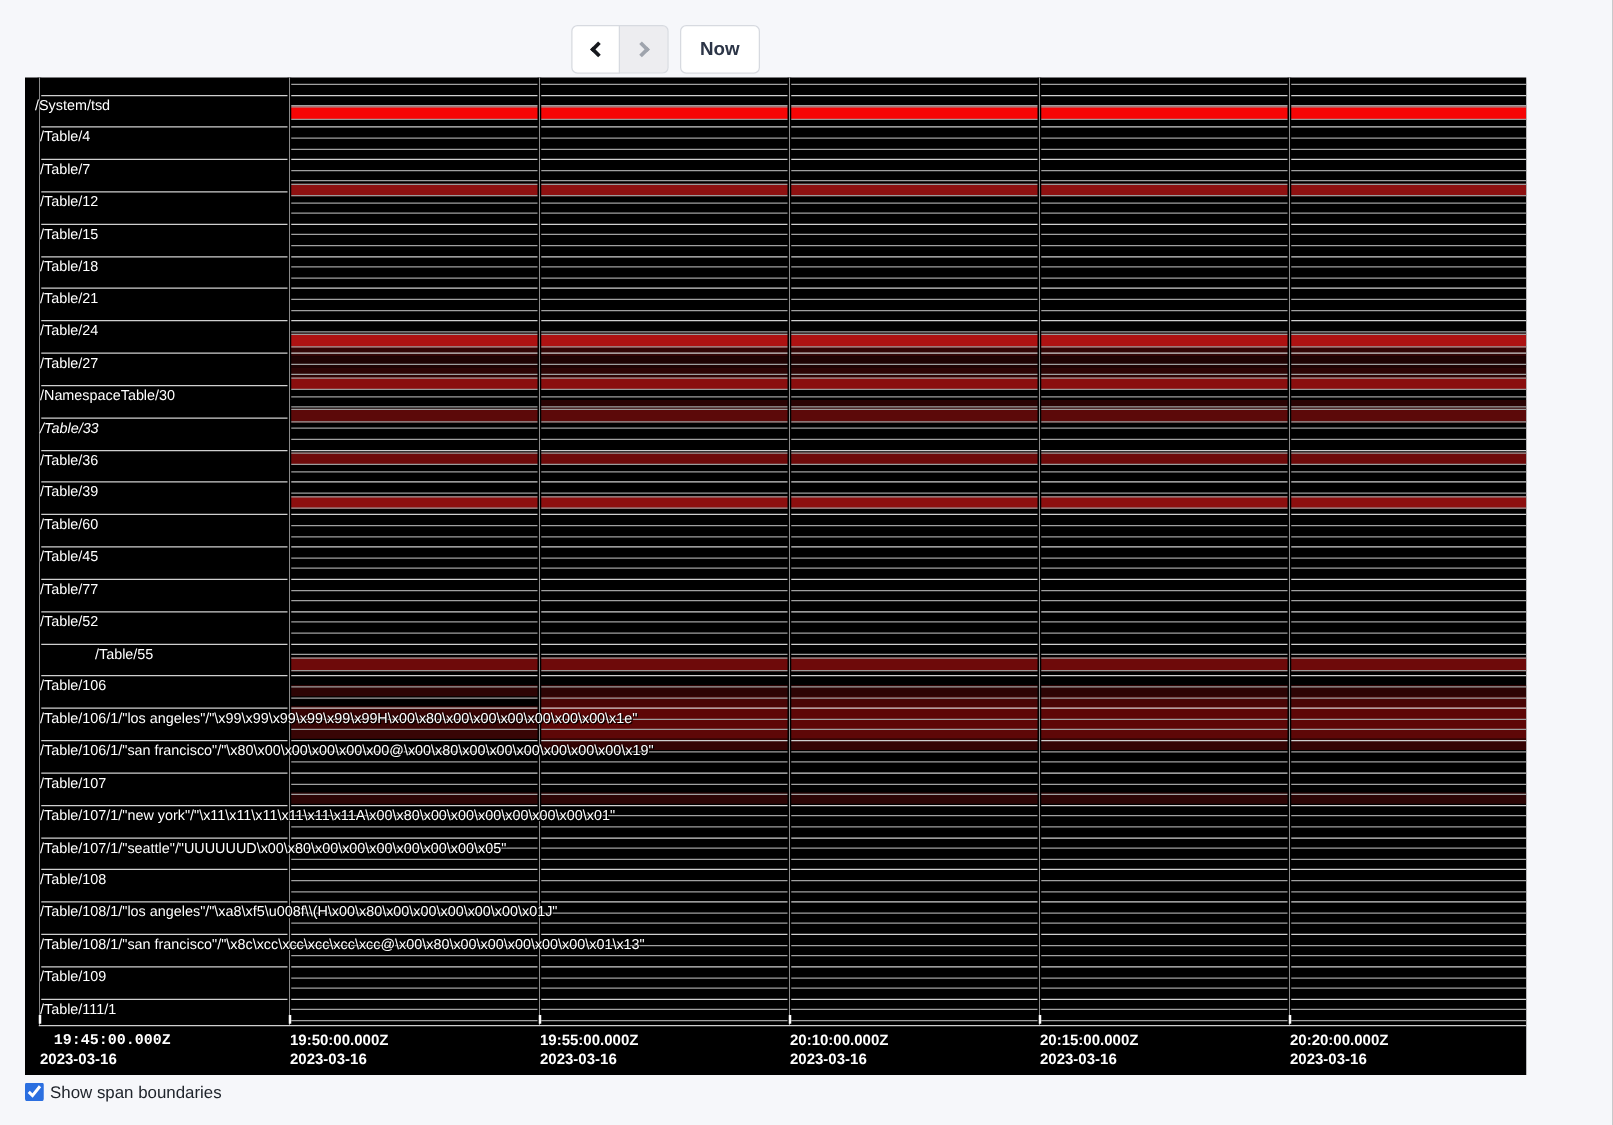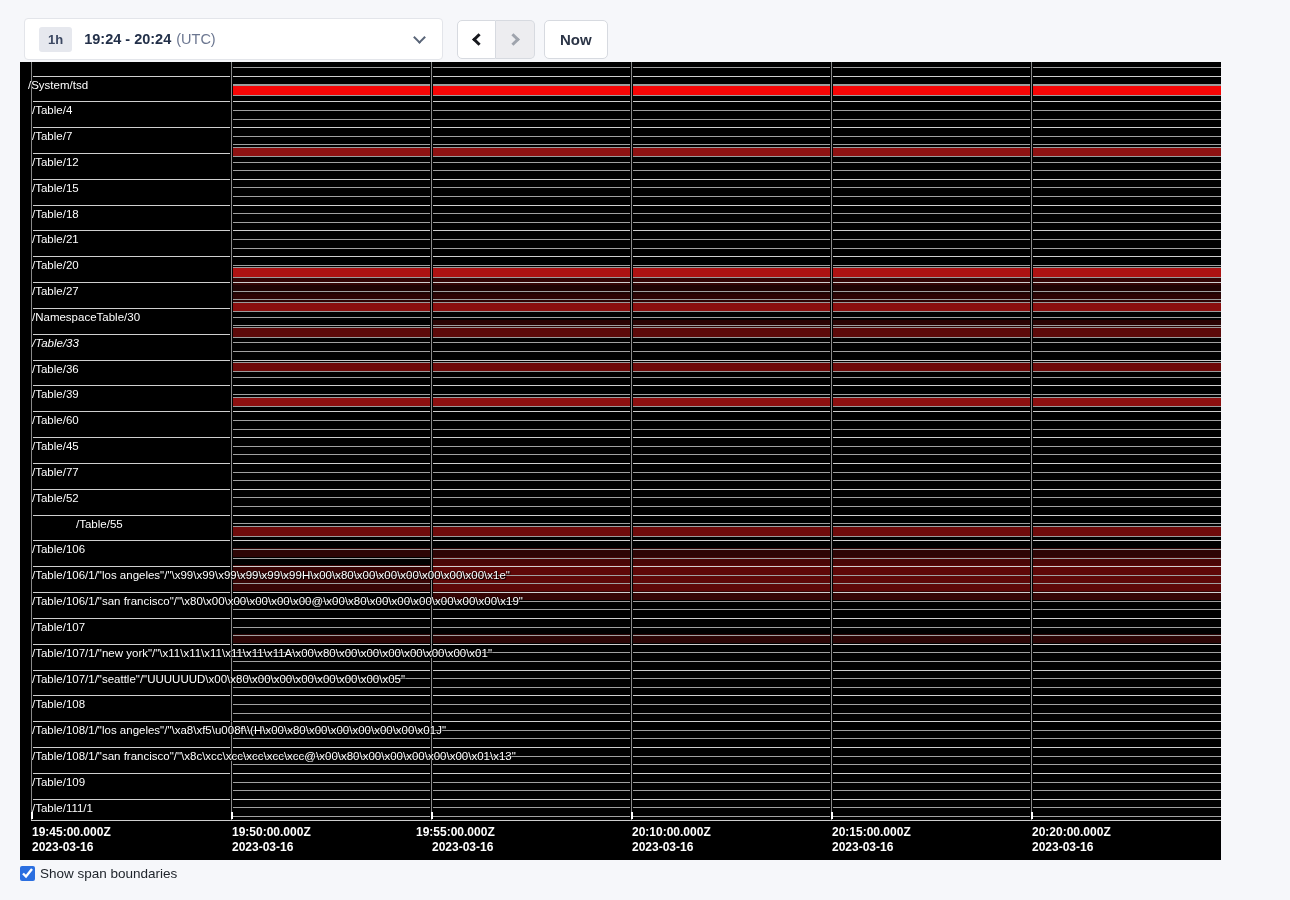--- a/index.html
+++ b/index.html
@@ -49,26 +49,20 @@
   
   .footer-row{position:absolute;left:20px;top:866px;display:flex;align-items:center;}
   .footer-row input{width:15px;height:15px;accent-color:#2b6fe0;margin:0 5px 0 0;}
   .footer-row label{font-size:13.5px;color:#20252c;}
 </style>
 </head>
 <body>
 
 <div class="stage">
 
-  <div class="time-selector">
-    <span class="preset-badge">1h</span>
-    <span class="range-text">19:24 - 20:24</span>
-    <span class="utc-text">(UTC)</span>
-    <span class="chev down"></span>
-  </div>
 
   <div class="nav-group">
     <div class="nav-btn prev">
       <span class="chev left"></span>
     </div>
     <div class="nav-btn next">
       <span class="chev right"></span>
     </div>
   </div>
 
@@ -197,21 +191,21 @@
         <div class="vline" style="left: 1010px; top: 0px; height: 758px;"></div>
       </div>
       <div>
         <div class="row-label" style="left: 8px; top: 16.5px;">/System/tsd</div>
         <div class="row-label" style="left: 12px; top: 42.33px;">/Table/4</div>
         <div class="row-label" style="left: 12px; top: 68.16px;">/Table/7</div>
         <div class="row-label" style="left: 12px; top: 93.99px;">/Table/12</div>
         <div class="row-label" style="left: 12px; top: 119.82px;">/Table/15</div>
         <div class="row-label" style="left: 12px; top: 145.65px;">/Table/18</div>
         <div class="row-label" style="left: 12px; top: 171.48px;">/Table/21</div>
-        <div class="row-label" style="left: 12px; top: 197.31px;">/Table/20</div>
+        <div class="row-label" style="left: 12px; top: 197.31px;">/Table/24</div>
         <div class="row-label" style="left: 12px; top: 223.14px;">/Table/27</div>
         <div class="row-label" style="left: 12px; top: 248.97px;">/NamespaceTable/30</div>
         <div class="row-label" style="left: 12px; top: 274.8px; font-style: italic;">/Table/33</div>
         <div class="row-label" style="left: 12px; top: 300.63px;">/Table/36</div>
         <div class="row-label" style="left: 12px; top: 326.46px;">/Table/39</div>
         <div class="row-label" style="left: 12px; top: 352.29px;">/Table/60</div>
         <div class="row-label" style="left: 12px; top: 378.12px;">/Table/45</div>
         <div class="row-label" style="left: 12px; top: 403.95px;">/Table/77</div>
         <div class="row-label" style="left: 12px; top: 429.78px;">/Table/52</div>
         <div class="row-label" style="left: 12px; top: 455.61px; margin-left: 44px;">/Table/55</div>
@@ -220,27 +214,27 @@
         <div class="row-label" style="left: 12px; top: 533.1px;">/Table/106/1/"san francisco"/"\x80\x00\x00\x00\x00\x00@\x00\x80\x00\x00\x00\x00\x00\x00\x19"</div>
         <div class="row-label" style="left: 12px; top: 558.93px;">/Table/107</div>
         <div class="row-label" style="left: 12px; top: 584.76px;">/Table/107/1/"new york"/"\x11\x11\x11\x11\x11\x11A\x00\x80\x00\x00\x00\x00\x00\x00\x01"</div>
         <div class="row-label" style="left: 12px; top: 610.59px;">/Table/107/1/"seattle"/"UUUUUUD\x00\x80\x00\x00\x00\x00\x00\x00\x05"</div>
         <div class="row-label" style="left: 12px; top: 636.42px;">/Table/108</div>
         <div class="row-label" style="left: 12px; top: 662.25px;">/Table/108/1/"los angeles"/"\xa8\xf5\u008f\\(H\x00\x80\x00\x00\x00\x00\x00\x01J"</div>
         <div class="row-label" style="left: 12px; top: 688.08px;">/Table/108/1/"san francisco"/"\x8c\xcc\xcc\xcc\xcc\xcc@\x00\x80\x00\x00\x00\x00\x00\x01\x13"</div>
         <div class="row-label" style="left: 12px; top: 713.91px;">/Table/109</div>
         <div class="row-label" style="left: 12px; top: 739.74px;">/Table/111/1</div>
         <div class="tick" style="left: 11px; top: 750px;"></div>
-        <div class="ax" style="left: 12px; top: 763px;">19:45:00.000Z</div>
+        <div class="ax" style="left: 23px; top: 763px; font-family: Liberation Mono, monospace;">19:45:00.000Z</div>
         <div class="ax" style="left: 12px; top: 778px;">2023-03-16</div>
         <div class="tick" style="left: 211px; top: 750px;"></div>
         <div class="ax" style="left: 212px; top: 763px;">19:50:00.000Z</div>
         <div class="ax" style="left: 212px; top: 778px;">2023-03-16</div>
         <div class="tick" style="left: 411px; top: 750px;"></div>
-        <div class="ax" style="left: 396px; top: 763px;">19:55:00.000Z</div>
+        <div class="ax" style="left: 412px; top: 763px;">19:55:00.000Z</div>
         <div class="ax" style="left: 412px; top: 778px;">2023-03-16</div>
         <div class="tick" style="left: 611px; top: 750px;"></div>
         <div class="ax" style="left: 612px; top: 763px;">20:10:00.000Z</div>
         <div class="ax" style="left: 612px; top: 778px;">2023-03-16</div>
         <div class="tick" style="left: 811px; top: 750px;"></div>
         <div class="ax" style="left: 812px; top: 763px;">20:15:00.000Z</div>
         <div class="ax" style="left: 812px; top: 778px;">2023-03-16</div>
         <div class="tick" style="left: 1011px; top: 750px;"></div>
         <div class="ax" style="left: 1012px; top: 763px;">20:20:00.000Z</div>
         <div class="ax" style="left: 1012px; top: 778px;">2023-03-16</div>

